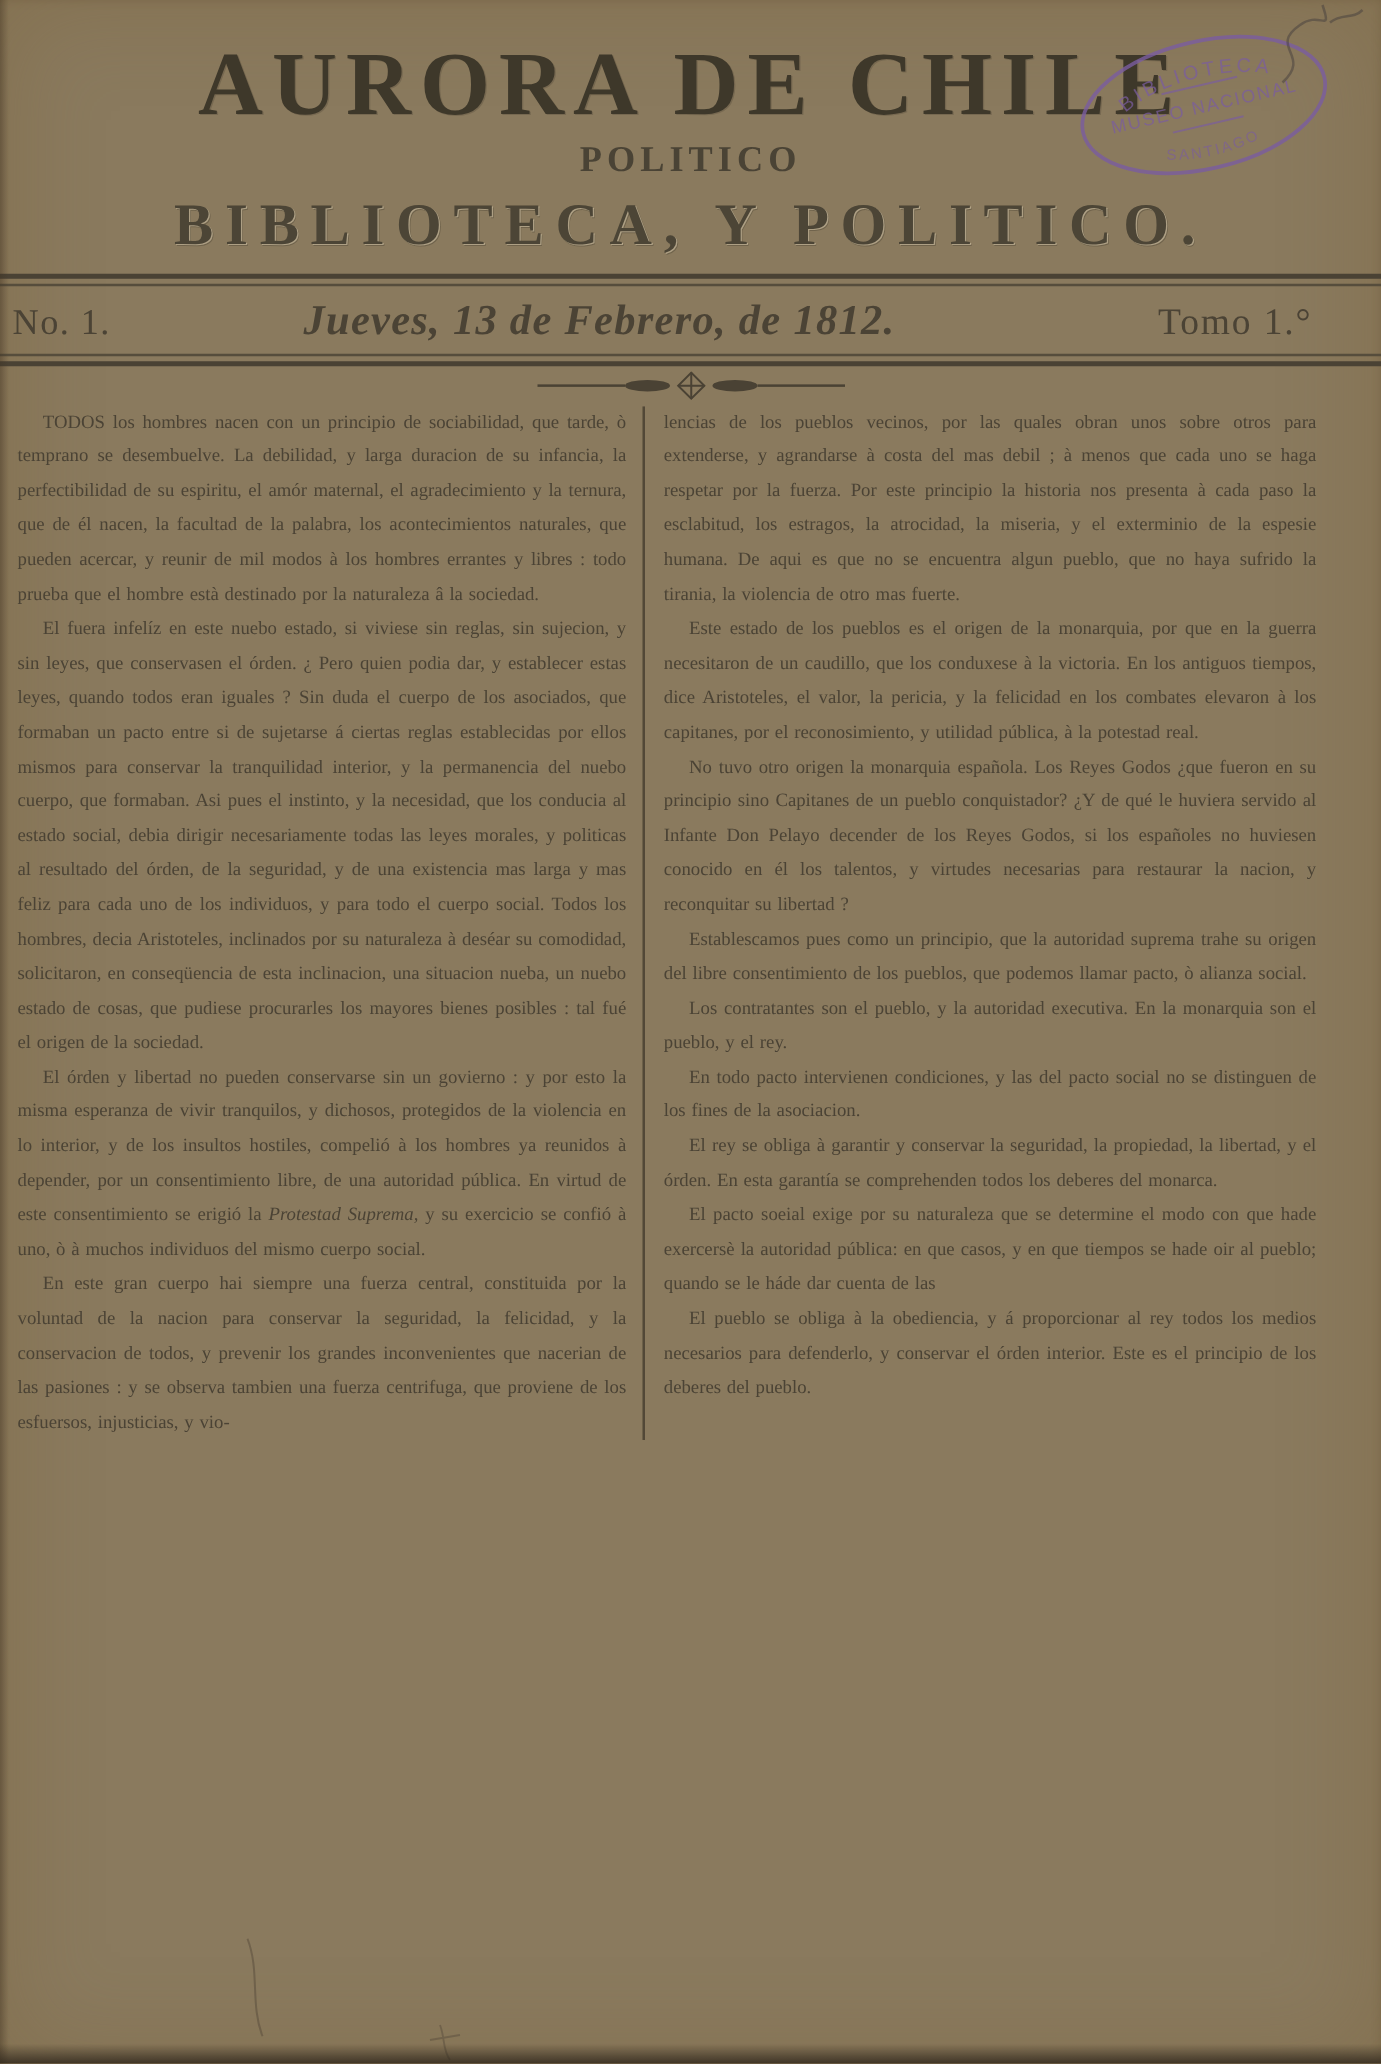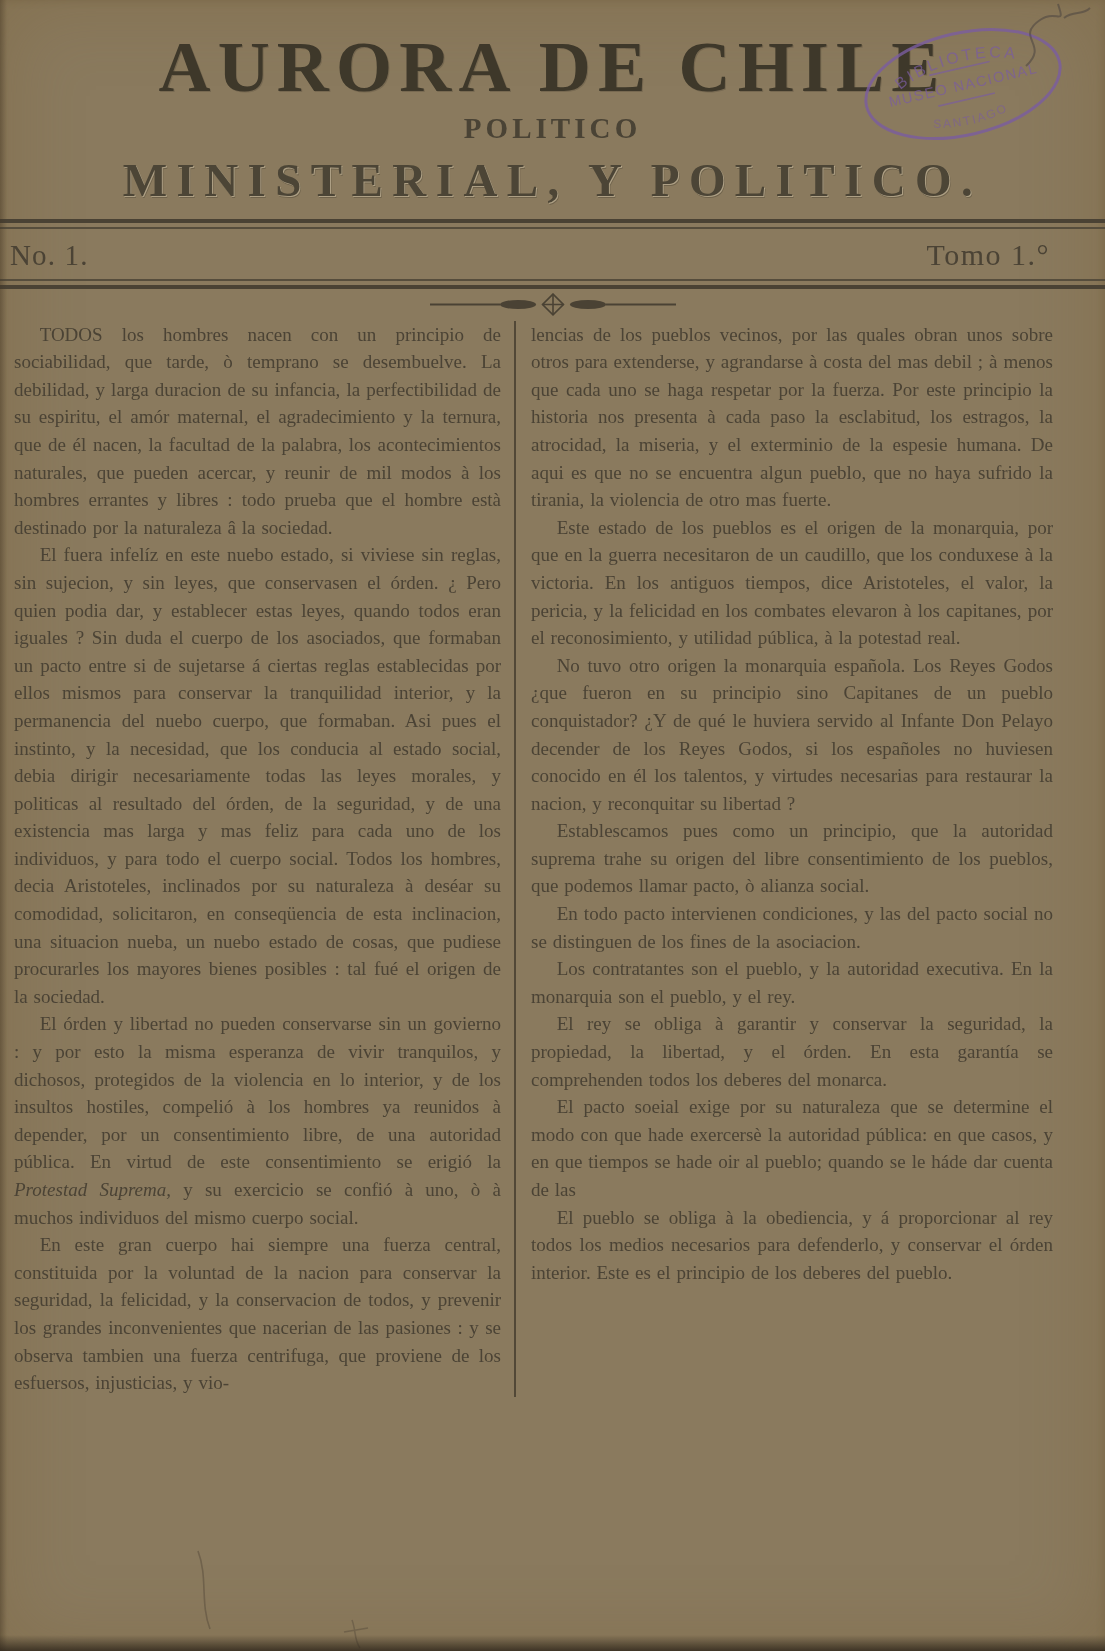--- a/index.html
+++ b/index.html
@@ -57,21 +57,21 @@
   .article-heading{
     margin:12px 0 0; text-align:center; font-size:24px; font-weight:normal;
     letter-spacing:.045em; color:#4a4335; word-spacing:.12em;
   }
   .ornament{ text-align:center; margin-top:4px; height:24px; }
 
   .columns{
     display:flex; align-items:stretch; margin-top:4px;
     padding:0 52px 0 14px; max-height:1215px; overflow:hidden;
   }
-  .col{ text-align:justify; font-size:19px; line-height:27.6px; }
+  .col{ text-align:justify; font-size:15px; line-height:27.6px; }
   .col-left{ width:487px; padding-right:13px; }
   .col-right{ flex:1; border-left:2px solid rgba(72,63,48,.85); padding-left:15px; }
   .para{ margin:0; text-indent:1.35em; word-spacing:.06em; }
   .para.no-indent{ text-indent:0; }
   .ital{ font-style:italic; }
 
   .stamp{ position:absolute; left:856px; top:20px; opacity:.8; }
   .squiggle{ position:absolute; pointer-events:none; }
 </style>
 </head>
@@ -107,30 +107,31 @@
   <svg class="squiggle" style="left:180px; top:1545px;" width="60" height="92" viewBox="0 0 60 92">
     <path d="M 18,6 C 28,32 20,58 30,84" fill="none" stroke="#55493a" stroke-width="1.6" opacity="0.5"></path>
   </svg>
   <svg class="squiggle" style="left:338px; top:1618px;" width="40" height="32" viewBox="0 0 40 32">
     <path d="M 14,2 C 18,12 16,22 22,30 M 6,14 L 30,10" fill="none" stroke="#55493a" stroke-width="1.5" opacity="0.45"></path>
   </svg>
 
   <header class="masthead">
     <h1 class="title">AURORA DE CHILE</h1>
     <div class="sub1">POLITICO</div>
-    <div class="sub2">MINISTERIAL, Y POLITICO.</div>
+    <div class="sub2">BIBLIOTECA, Y POLITICO.</div>
   </header>
 
   <div class="rule-pair">
     <div class="r-thick"></div>
     <div class="r-thin"></div>
   </div>
 
   <div class="issue-row">
     <span class="issue-number">No. 1.</span>
+    <span class="issue-date">Jueves, 13 de Febrero, de 1812.</span>
     <span class="issue-volume">Tomo 1.°</span>
   </div>
 
   <div class="rule-pair flip">
     <div class="r-thick"></div>
     <div class="r-thin"></div>
   </div>
 
 
   <div class="ornament">
@@ -153,21 +154,21 @@
         <p class="para"><span>TODOS los hombres nacen con un principio de sociabilidad, que tarde, ò temprano se desembuelve. La debilidad, y larga duracion de su infancia, la perfectibilidad de su espiritu, el amór maternal, el agradecimiento y la ternura, que de él nacen, la facultad de la palabra, los acontecimientos naturales, que pueden acercar, y reunir de mil modos à los hombres errantes y libres : todo prueba que el hombre està destinado por la naturaleza â la sociedad.</span></p>
         <p class="para"><span>El fuera infelíz en este nuebo estado, si viviese sin reglas, sin sujecion, y sin leyes, que conservasen el órden. ¿ Pero quien podia dar, y establecer estas leyes, quando todos eran iguales ? Sin duda el cuerpo de los asociados, que formaban un pacto entre si de sujetarse á ciertas reglas establecidas por ellos mismos para conservar la tranquilidad interior, y la permanencia del nuebo cuerpo, que formaban. Asi pues el instinto, y la necesidad, que los conducia al estado social, debia dirigir necesariamente todas las leyes morales, y politicas al resultado del órden, de la seguridad, y de una existencia mas larga y mas feliz para cada uno de los individuos, y para todo el cuerpo social. Todos los hombres, decia Aristoteles, inclinados por su naturaleza à deséar su comodidad, solicitaron, en conseqüencia de esta inclinacion, una situacion nueba, un nuebo estado de cosas, que pudiese procurarles los mayores bienes posibles : tal fué el origen de la sociedad.</span></p>
         <p class="para"><span>El órden y libertad no pueden conservarse sin un govierno : y por esto la misma esperanza de vivir tranquilos, y dichosos, protegidos de la violencia en lo interior, y de los insultos hostiles, compelió à los hombres ya reunidos à depender, por un consentimiento libre, de una autoridad pública. En virtud de este consentimiento se erigió la </span><span class="ital">Protestad Suprema,</span><span> y su exercicio se confió à uno, ò à muchos individuos del mismo cuerpo social.</span></p>
         <p class="para"><span>En este gran cuerpo hai siempre una fuerza central, constituida por la voluntad de la nacion para conservar la seguridad, la felicidad, y la conservacion de todos, y prevenir los grandes inconvenientes que nacerian de las pasiones : y se observa tambien una fuerza centrifuga, que proviene de los esfuersos, injusticias, y vio-</span></p>
       </div>
     <div class="col col-right" id="col-right">
         <p class="para no-indent"><span>lencias de los pueblos vecinos, por las quales obran unos sobre otros para extenderse, y agrandarse à costa del mas debil ; à menos que cada uno se haga respetar por la fuerza. Por este principio la historia nos presenta à cada paso la esclabitud, los estragos, la atrocidad, la miseria, y el exterminio de la espesie humana. De aqui es que no se encuentra algun pueblo, que no haya sufrido la tirania, la violencia de otro mas fuerte.</span></p>
         <p class="para"><span>Este estado de los pueblos es el origen de la monarquia, por que en la guerra necesitaron de un caudillo, que los conduxese à la victoria. En los antiguos tiempos, dice Aristoteles, el valor, la pericia, y la felicidad en los combates elevaron à los capitanes, por el reconosimiento, y utilidad pública, à la potestad real.</span></p>
         <p class="para"><span>No tuvo otro origen la monarquia española. Los Reyes Godos ¿que fueron en su principio sino Capitanes de un pueblo conquistador? ¿Y de qué le huviera servido al Infante Don Pelayo decender de los Reyes Godos, si los españoles no huviesen conocido en él los talentos, y virtudes necesarias para restaurar la nacion, y reconquitar su libertad ?</span></p>
         <p class="para"><span>Establescamos pues como un principio, que la autoridad suprema trahe su origen del libre consentimiento de los pueblos, que podemos llamar pacto, ò alianza social.</span></p>
+        <p class="para"><span>Los contratantes son el pueblo, y la autoridad executiva. En la monarquia son el pueblo, y el rey.</span></p>
         <p class="para"><span>En todo pacto intervienen condiciones, y las del pacto social no se distinguen de los fines de la asociacion.</span></p>
-        <p class="para"><span>Los contratantes son el pueblo, y la autoridad executiva. En la monarquia son el pueblo, y el rey.</span></p>
         <p class="para"><span>El rey se obliga à garantir y conservar la seguridad, la propiedad, la libertad, y el órden. En esta garantía se comprehenden todos los deberes del monarca.</span></p>
         <p class="para"><span>El pacto soeial exige por su naturaleza que se determine el modo con que hade exercersè la autoridad pública: en que casos, y en que tiempos se hade oir al pueblo; quando se le háde dar cuenta de las</span></p>
         <p class="para"><span>El pueblo se obliga à la obediencia, y á proporcionar al rey todos los medios necesarios para defenderlo, y conservar el órden interior. Este es el principio de los deberes del pueblo.</span></p>
       </div>
   </main>
 
 </div>
 
 </body></html>

